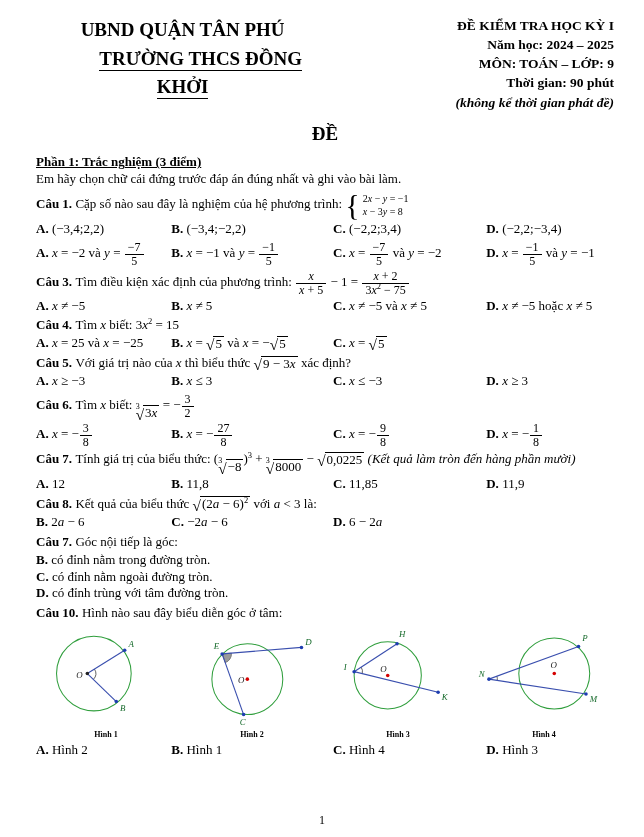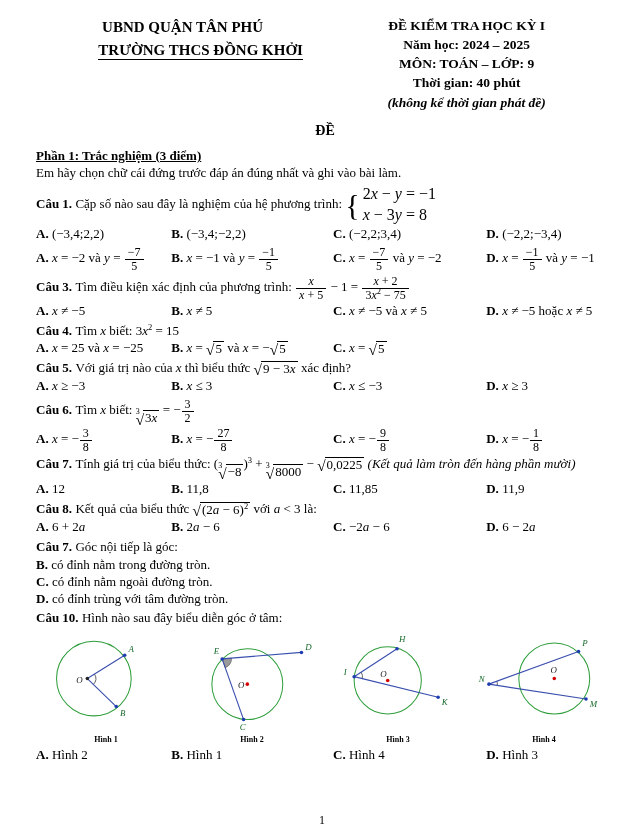--- a/index.html
+++ b/index.html
@@ -4,25 +4,25 @@
 <style>
   html,body{margin:0;padding:0;background:#fff;}
   body{
     width:644px;height:837px;box-sizing:border-box;
     padding:16px 30px 10px 36px;position:relative;overflow:hidden;
     font-family:"Liberation Serif","DejaVu Serif",serif;
     font-size:13px;color:#000;line-height:1.3;
   }
   
   .header{display:flex;width:100%;}
-  .h-left{width:49%;text-align:center;font-weight:bold;font-size:15px;line-height:1.5;padding-left:10px;box-sizing:border-box;}
-  .h-right{width:51%;text-align:center;font-weight:bold;font-size:13.5px;line-height:1.42;}
+  .h-left{width:49%;text-align:center;font-weight:bold;font-size:19px;line-height:1.5;padding-left:10px;box-sizing:border-box;}
+  .h-right{width:51%;text-align:right;font-weight:bold;font-size:13.5px;line-height:1.42;}
   .uline{border-bottom:1px solid #000;padding-bottom:1px;margin-left:36px;}
   .it{font-style:italic;}
-  .doc-label{text-align:center;font-weight:bold;font-size:14px;margin:10px 0 8px;}
+  .doc-label{text-align:center;font-weight:bold;font-size:19px;margin:10px 0 8px;}
   .sec-title{font-weight:bold;margin-top:2px;text-decoration:underline;}
   .sec-instr{margin-bottom:0;}
   
   .question{margin:0 0 3px;}
   .stem{margin:2px 0 1px;}
   .qlabel{font-weight:bold;}
   .opts{margin:1px 0 2px;}
   .opts.row{display:grid;grid-template-columns:23.4% 28% 26.5% 22.1%;align-items:start;}
   .opts.stack .opt{display:block;}
   .opt b{font-weight:bold;}
@@ -31,42 +31,42 @@
   sup{font-size:8.5px;line-height:0;}
   .frac{display:inline-block;text-align:center;vertical-align:middle;font-size:12px;line-height:1.05;margin:0 1px;}
   .frac .num{display:block;padding:0 3px;border-bottom:1px solid #000;}
   .frac .den{display:block;padding:0 3px;}
   .sqrt{display:inline-flex;align-items:flex-end;white-space:nowrap;vertical-align:-2px;}
   .rsign{font-size:1.18em;line-height:1;transform:translateY(1px);}
   .rbody{border-top:1px solid #000;padding:0 2px;line-height:1.15;margin-left:-1px;}
   .ridx{font-size:8px;line-height:1;align-self:flex-start;margin-right:-4px;transform:translateY(-2px);}
   .sys{display:inline-flex;align-items:center;vertical-align:middle;}
   .sysbrace{font-size:30px;font-weight:normal;line-height:1;margin-right:3px;}
-  .syscol{display:inline-flex;flex-direction:column;text-align:left;font-size:16px;line-height:1.3;}
+  .syscol{display:inline-flex;flex-direction:column;text-align:left;font-size:10px;line-height:1.3;}
   
   .figrow{display:flex;justify-content:space-between;gap:6px;margin:3px 0 2px;}
   .figbox{flex:1;}
   .figsvg{width:100%;height:auto;display:block;}
   .figcap{text-align:center;font-weight:bold;font-size:8px;margin-top:0;}
   .ptlabel{font-family:"Liberation Serif","DejaVu Serif",serif;font-style:italic;font-size:9.5px;}
   .pageno{position:absolute;bottom:8px;left:0;right:0;text-align:center;font-size:12px;}
 </style>
 </head>
 <body>
 
 <div class="header">
   <div class="h-left">
     <div>UBND QUẬN TÂN PHÚ</div>
     <div><span class="uline">TRƯỜNG THCS ĐỒNG KHỞI</span></div>
   </div>
   <div class="h-right">
     <div>ĐỀ KIỂM TRA HỌC KỲ I</div>
     <div>Năm học: 2024 – 2025</div>
     <div>MÔN: TOÁN – LỚP: 9</div>
-    <div>Thời gian: 40 phút</div>
+    <div>Thời gian: 90 phút</div>
     <div class="it">(không kể thời gian phát đề)</div>
   </div>
 </div>
 
 <div class="doc-label">ĐỀ</div>
 
 <div class="sec-title">Phần 1: Trắc nghiệm (3 điểm)</div>
 <div class="sec-instr">Em hãy chọn chữ cái đứng trước đáp án đúng nhất và ghi vào bài làm.</div>
 
 <div id="questions">
@@ -163,21 +163,20 @@
         <div class="opt"><b>C. </b>11,85</div>
         <div class="opt"><b>D. </b>11,9</div>
       </div>
     </div>
     <div class="question">
       <div class="stem"><b class="qlabel">Câu 8. </b>Kết quả của biểu thức <span class="sqrt">
           <span class="rsign">√</span>
           <span class="rbody">(2<i class="var">a</i> − 6)<sup>2</sup></span>
         </span>  với <i class="var">a</i> &lt; 3 là:</div>
       <div class="opts row">
-        <div class="opt"><b>A. </b>6 + 2<i class="var">a</i></div>
         <div class="opt"><b>B. </b>2<i class="var">a</i> − 6</div>
         <div class="opt"><b>C. </b>−2<i class="var">a</i> − 6</div>
         <div class="opt"><b>D. </b>6 − 2<i class="var">a</i></div>
       </div>
     </div>
     <div class="question">
       <div class="stem"><b class="qlabel">Câu 7. </b>Góc nội tiếp là góc:</div>
       <div class="opts stack">
         <div class="opt"><b>B. </b>có đỉnh nằm trong đường tròn.</div>
         <div class="opt"><b>C. </b>có đỉnh nằm ngoài đường tròn.</div>

